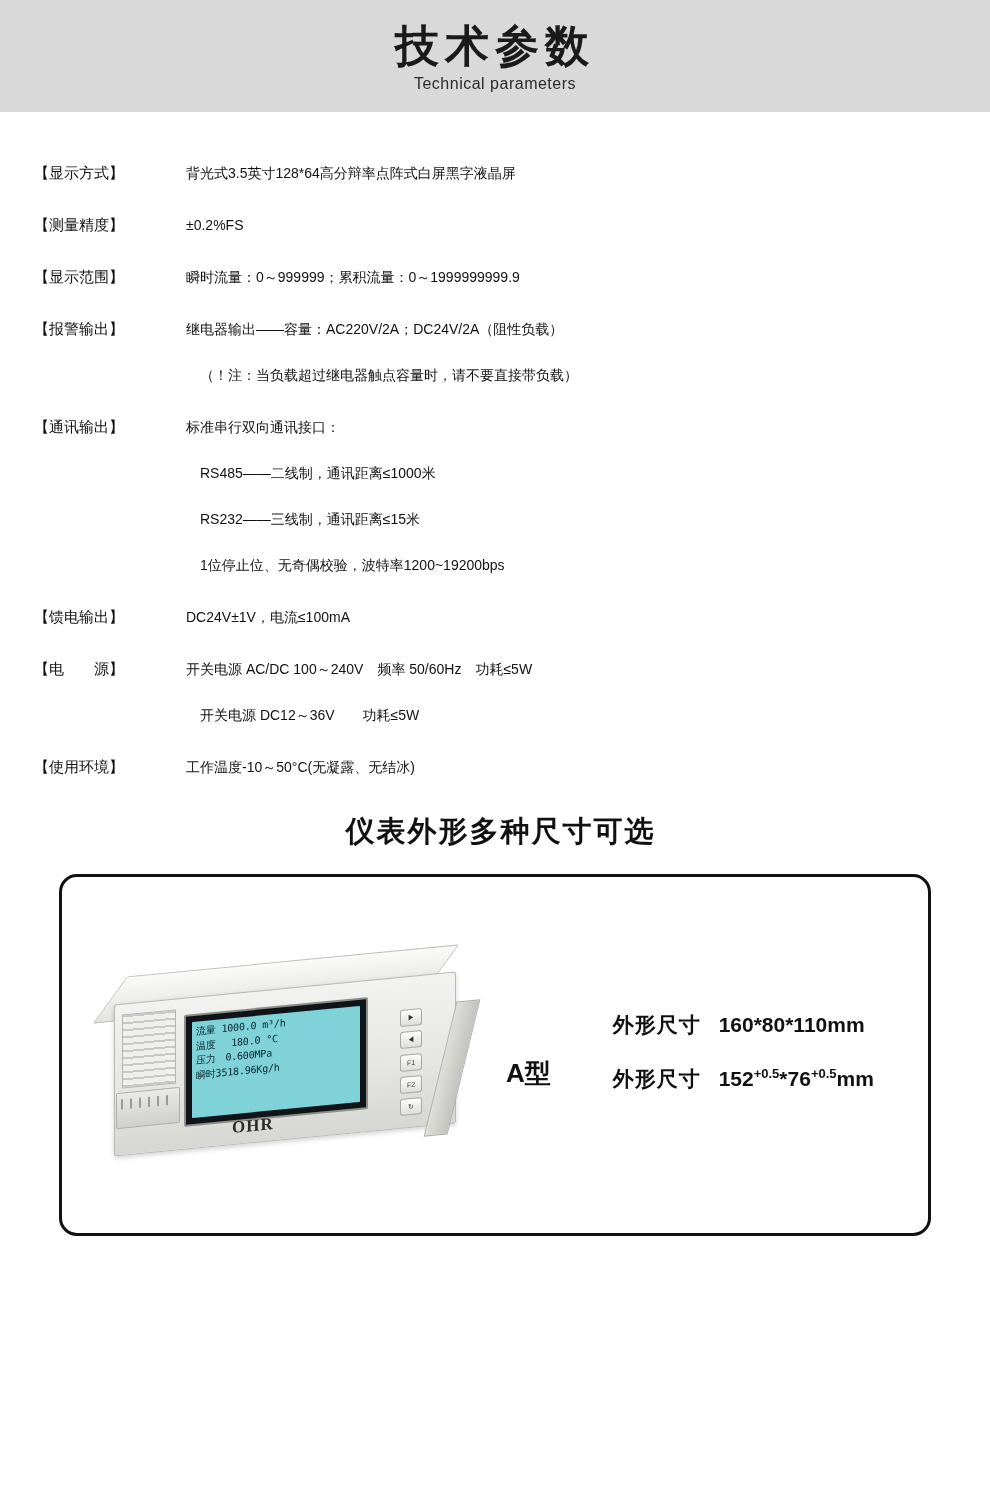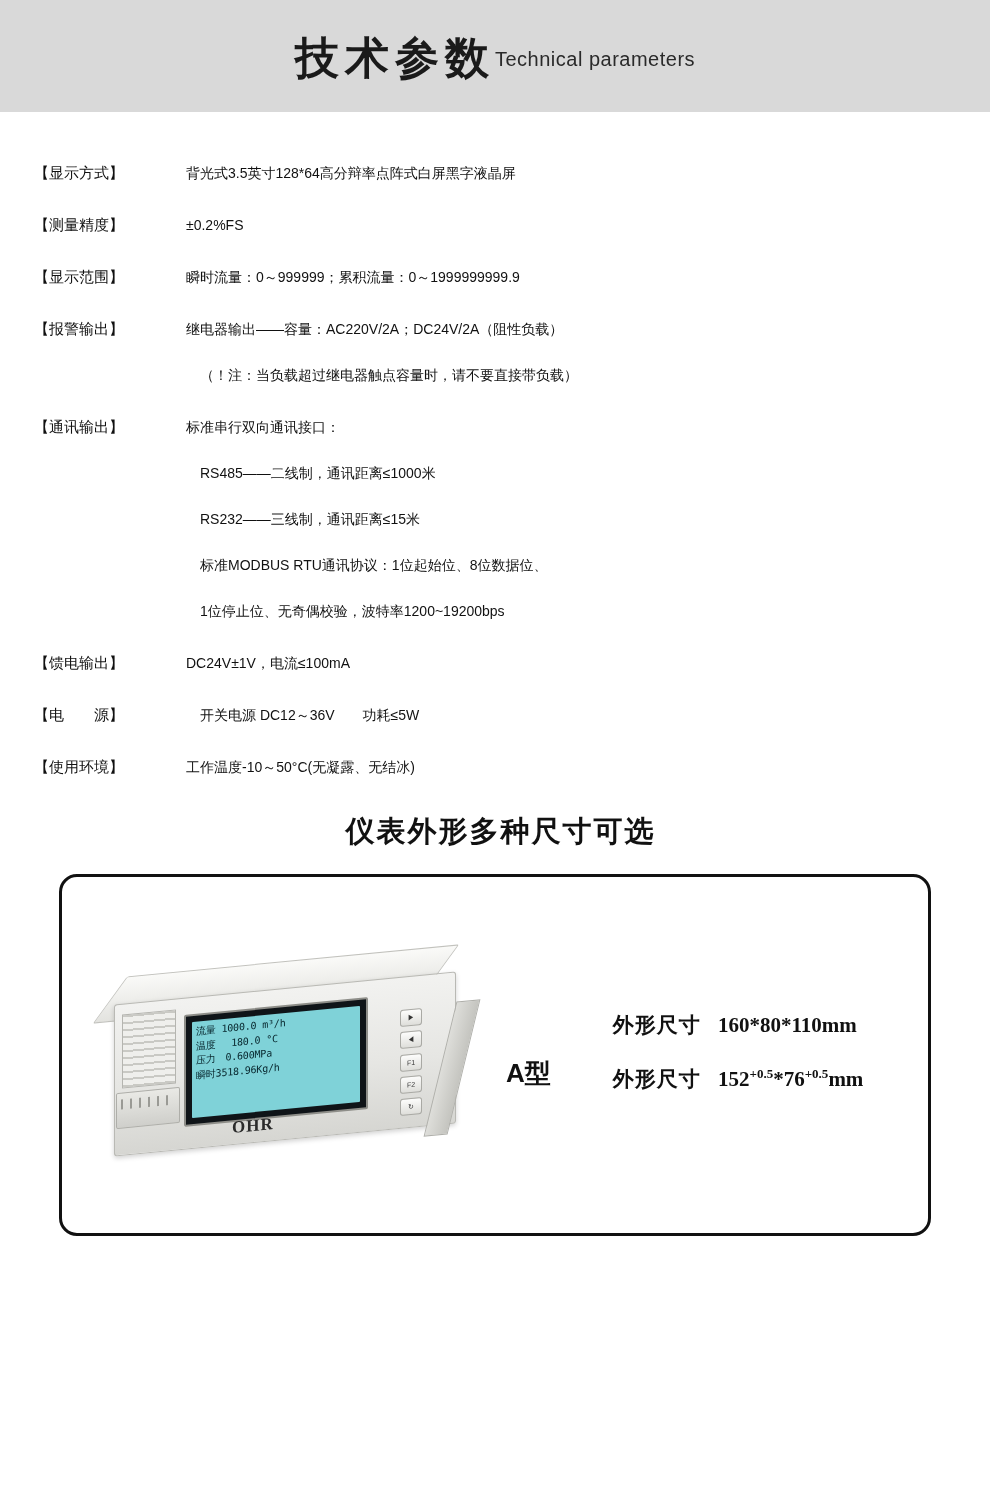--- a/index.html
+++ b/index.html
@@ -15,35 +15,35 @@
     overflow: hidden;
     position: relative;
   }
 
   
   .header {
     width: 990px;
     height: 112px;
     background: #d9d9d9;
     display: flex;
-    flex-direction: row;
+    flex-direction: column;
     align-items: center;
     justify-content: center;
     box-sizing: border-box;
   }
   .header-title {
     font-size: 44px;
     font-weight: bold;
     letter-spacing: 6px;
     color: #1a1a1a;
     line-height: 1.05;
     margin-top: 4px;
   }
   .header-sub {
-    font-size: 20px;
+    font-size: 16px;
     color: #2a2a2a;
     letter-spacing: 0.5px;
     margin-top: 6px;
   }
 
   
   .spec-list {
     padding: 46px 0 0 0;
     margin: 0;
   }
@@ -249,21 +249,20 @@
     font-size: 26px;
     font-weight: bold;
     color: #111;
     margin-left: 22px;
     margin-top: 36px;
   }
 
   .dims {
     margin-left: 62px;
     margin-top: 20px;
-    font-family: Liberation Serif, serif;
   }
   .dim-row {
     font-size: 21px;
     font-weight: bold;
     color: #111;
     margin-bottom: 26px;
     white-space: nowrap;
   }
   .dim-row .lbl { letter-spacing: 1px; margin-right: 12px; }
   sup.tiny {
@@ -310,35 +309,35 @@
       <span class="line indent1">（！注：当负载超过继电器触点容量时，请不要直接带负载）</span>
     </div>
   </div>
 
   <div class="spec-row tight">
     <div class="spec-label">【通讯输出】</div>
     <div class="spec-value">
       <span class="line">标准串行双向通讯接口：</span>
       <span class="line indent1">RS485——二线制，通讯距离≤1000米</span>
       <span class="line indent1">RS232——三线制，通讯距离≤15米</span>
-      <span class="line indent1">标准MODBUS RTU通讯协议：1位起始位、8位数据位、</span>
       <span class="line indent1">1位停止位、无奇偶校验，波特率1200~19200bps</span>
     </div>
   </div>
 
   <div class="spec-row">
     <div class="spec-label">【馈电输出】</div>
     <div class="spec-value">
       <span class="line">DC24V±1V，电流≤100mA</span>
     </div>
   </div>
 
   <div class="spec-row tight">
     <div class="spec-label">【电　　源】</div>
     <div class="spec-value">
+      <span class="line">开关电源 AC/DC 100～240V　频率 50/60Hz　功耗≤5W</span>
       <span class="line indent1">开关电源 DC12～36V　　功耗≤5W</span>
     </div>
   </div>
 
   <div class="spec-row">
     <div class="spec-label">【使用环境】</div>
     <div class="spec-value">
       <span class="line">工作温度-10～50°C(无凝露、无结冰)</span>
     </div>
   </div>

